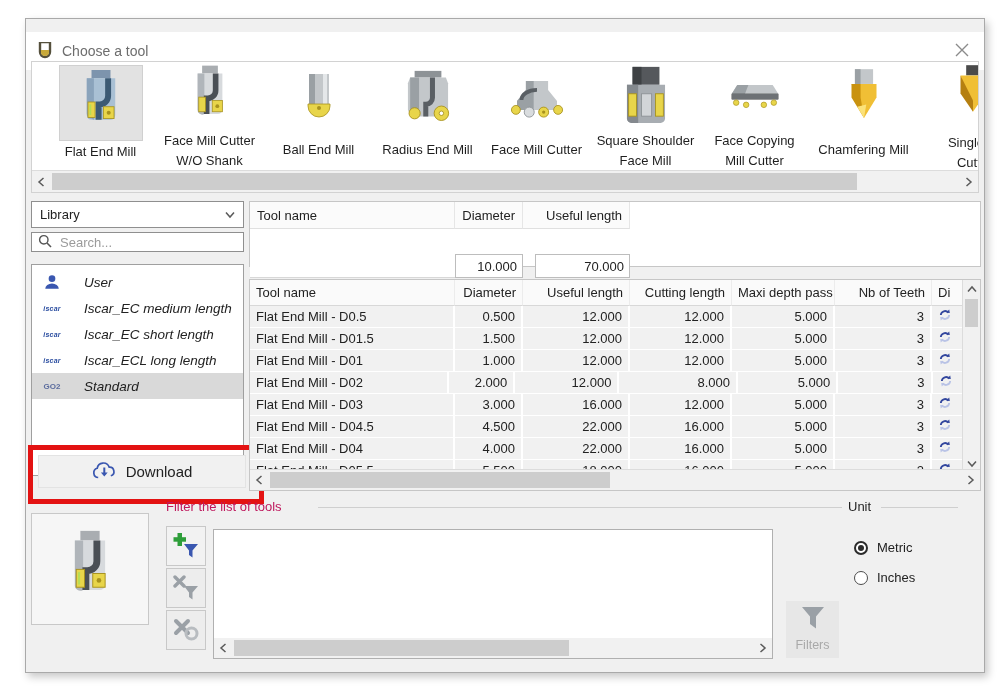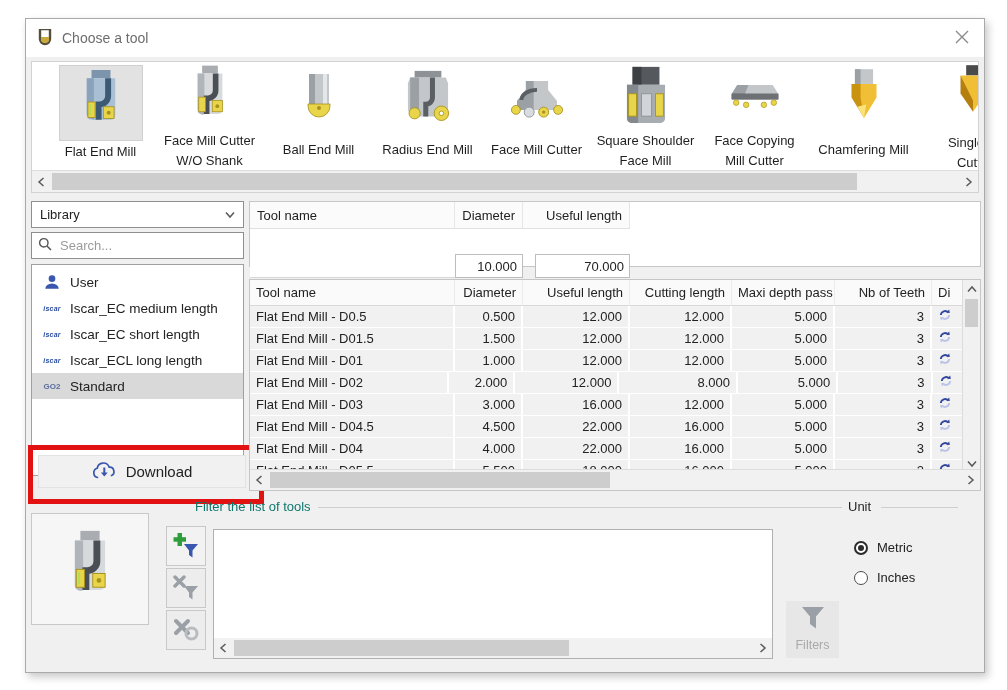--- a/index.html
+++ b/index.html
@@ -1,19 +1,19 @@
 <!DOCTYPE html>
 <html><head>
 <meta charset="utf-8">
 <style>
   html,body{margin:0;padding:0;background:#ffffff;}
   body{width:1007px;height:690px;position:relative;font-family:"Liberation Sans",sans-serif;font-size:13px;color:#222;overflow:hidden;}
   .dialog{position:absolute;left:25px;top:18px;width:958px;height:653px;background:#f0f0f0;border:1px solid #a9a9a9;box-shadow:3px 4px 8px rgba(0,0,0,.22);}
   
-  .titlebar{position:absolute;left:0;top:0;width:100%;height:38px;background:#ffffff;display:flex;align-items:center;}
+  .titlebar{position:absolute;left:0;top:13px;width:100%;height:38px;background:#ffffff;display:flex;align-items:center;}
   .titlebar .app-icon{margin-left:12px;display:inline-flex;}
   .titlebar .title{margin-left:10px;color:#6d6d6d;font-size:14px;}
   .titlebar .close{position:absolute;right:0;top:0;width:44px;height:38px;display:flex;align-items:center;justify-content:center;cursor:pointer;}
   
   .tool-strip{position:absolute;left:5px;top:42px;width:946px;height:130px;background:#fff;border:1px solid #d2d2d2;}
   .strip-items{position:absolute;left:0;top:0;width:100%;height:108px;display:flex;padding-left:14px;box-sizing:border-box;overflow:hidden;}
   .tool-item{width:109px;flex:0 0 109px;display:flex;flex-direction:column;align-items:center;cursor:pointer;}
   .tool-item .icon-box{width:82px;height:74px;display:flex;align-items:center;justify-content:center;margin-top:3px;}
   .tool-item.selected .icon-box{background:#e2e2e2;border:1px solid #d0d0d0;}
   .tool-item .tool-label{text-align:center;line-height:1.3;margin-top:3px;color:#1f1f1f;white-space:nowrap;}
@@ -22,27 +22,27 @@
   .sb-btn{width:18px;height:100%;display:flex;align-items:center;justify-content:center;cursor:pointer;flex:0 0 18px;}
   .sb-track{position:relative;height:100%;flex:1;}
   .sb-thumb{position:absolute;top:2px;bottom:2px;background:#cdcdcd;cursor:pointer;}
   .vbar{position:absolute;background:#f1f1f1;border-left:1px solid #dcdcdc;}
   .vbar .sb-btn{width:100%;height:17px;}
   .v-thumb{position:absolute;left:2px;right:2px;background:#cdcdcd;cursor:pointer;}
   .strip-scrollbar{left:0;right:0;bottom:0;height:21px;}
   
   .library-select{position:absolute;left:5px;top:182px;width:213px;height:27px;background:#fff;border:1px solid #8f8f8f;box-sizing:border-box;display:flex;align-items:center;padding:0 8px;cursor:pointer;}
   .library-select .lbl{flex:1;}
-  .search-box{position:absolute;left:5px;top:213px;width:213px;height:27px;background:#fff;border:1px solid #8f8f8f;box-sizing:border-box;display:flex;align-items:center;padding:0 6px;}
+  .search-box{position:absolute;left:5px;top:213px;width:213px;height:20px;background:#fff;border:1px solid #8f8f8f;box-sizing:border-box;display:flex;align-items:center;padding:0 6px;}
   .search-box input{border:none;outline:none;flex:1;margin-left:6px;font:inherit;color:#222;background:transparent;}
   .search-box input::placeholder{color:#9b9b9b;}
   .library-list{position:absolute;left:5px;top:245px;width:213px;height:212px;background:#fff;border:1px solid #9f9f9f;box-sizing:border-box;padding-top:4px;}
   .lib-item{height:26px;display:flex;align-items:center;padding-left:8px;cursor:pointer;font-size:13.5px;}
   .lib-item .li-icon{width:24px;display:inline-flex;justify-content:center;align-items:center;}
-  .lib-item .li-label{margin-left:6px;white-space:nowrap;}
+  .lib-item .li-label{margin-left:20px;white-space:nowrap;font-style:italic;}
   .lib-item.selected{background:#d9d9d9;}
   .logo-iscar{font-size:7px;font-weight:bold;font-style:italic;color:#2b4ea0;letter-spacing:.2px;}
   .logo-go2{font-size:8px;font-weight:bold;color:#5b6c9e;}
   
   .download-btn{position:absolute;left:12px;top:436px;width:206px;height:31px;background:#f1f1f1;border:1px solid #e3e3e3;display:flex;align-items:center;justify-content:center;gap:9px;font-size:15px;cursor:pointer;}
   .red-box{position:absolute;left:2px;top:426px;width:226px;height:49px;border:5px solid #e31212;pointer-events:none;}
   
   .filter-panel{position:absolute;left:223px;top:182px;width:732px;height:66px;background:#fff;border:1px solid #c6c6c6;box-sizing:border-box;}
   .fp-head{display:flex;height:27px;}
   .fp-hcell{box-sizing:border-box;background:#fbfbfb;border-right:1px solid #e6e6e6;border-bottom:1px solid #e0e0e0;display:flex;align-items:center;padding:0 7px;}
@@ -57,21 +57,21 @@
   .t-hcell{box-sizing:border-box;background:#fafafa;border-right:1px solid #ececec;border-bottom:1px solid #d8d8d8;padding:0 6px;display:flex;align-items:center;overflow:hidden;cursor:pointer;}
   .t-hcell.num span{margin-left:auto;white-space:nowrap;}
   .t-rows{height:164px;overflow:hidden;width:715px;}
   .t-row{display:flex;height:22px;cursor:pointer;}
   .t-cell{box-sizing:border-box;background:#f1f1f1;border-right:2px solid #fff;border-bottom:1px solid #fff;padding:0 6px;display:flex;align-items:center;overflow:hidden;white-space:nowrap;}
   .t-cell.num{justify-content:flex-end;}
   .v-scroll{right:0;top:0;width:17px;height:192px;}
   .h-scroll{left:0;right:0;bottom:0;height:20px;border-top:1px solid #dcdcdc;}
   
   .preview{position:absolute;left:5px;top:494px;width:116px;height:110px;background:#f6f6f6;border:1px solid #c8c8c8;display:flex;align-items:center;justify-content:center;}
-  .group-label{position:absolute;left:140px;top:480px;color:#0f766e;margin-left:29px;}
+  .group-label{position:absolute;left:140px;top:480px;color:#be185d;}
   .group-line{position:absolute;top:488px;height:1px;background:#cfcfcf;}
   .tool-btn{position:absolute;left:140px;width:38px;height:38px;background:#f2f2f2;border:1px solid #c8c8c8;display:flex;align-items:center;justify-content:center;cursor:pointer;}
   .tool-btn.disabled{background:#ededed;cursor:default;}
   .filter-list{position:absolute;left:187px;top:510px;width:560px;height:130px;background:#fff;border:1px solid #b0b0b0;box-sizing:border-box;}
   .fl-scroll{left:0;right:0;bottom:0;height:20px;border-top:none;}
   
   .unit-label{position:absolute;left:822px;top:480px;color:#1f1f1f;}
   .unit-line{position:absolute;top:488px;height:1px;background:#cfcfcf;}
   .radio-row{position:absolute;display:flex;align-items:center;gap:9px;cursor:pointer;}
   .radio{width:14px;height:14px;border:1px solid #4c4c4c;border-radius:50%;background:#fff;display:flex;align-items:center;justify-content:center;box-sizing:border-box;}

